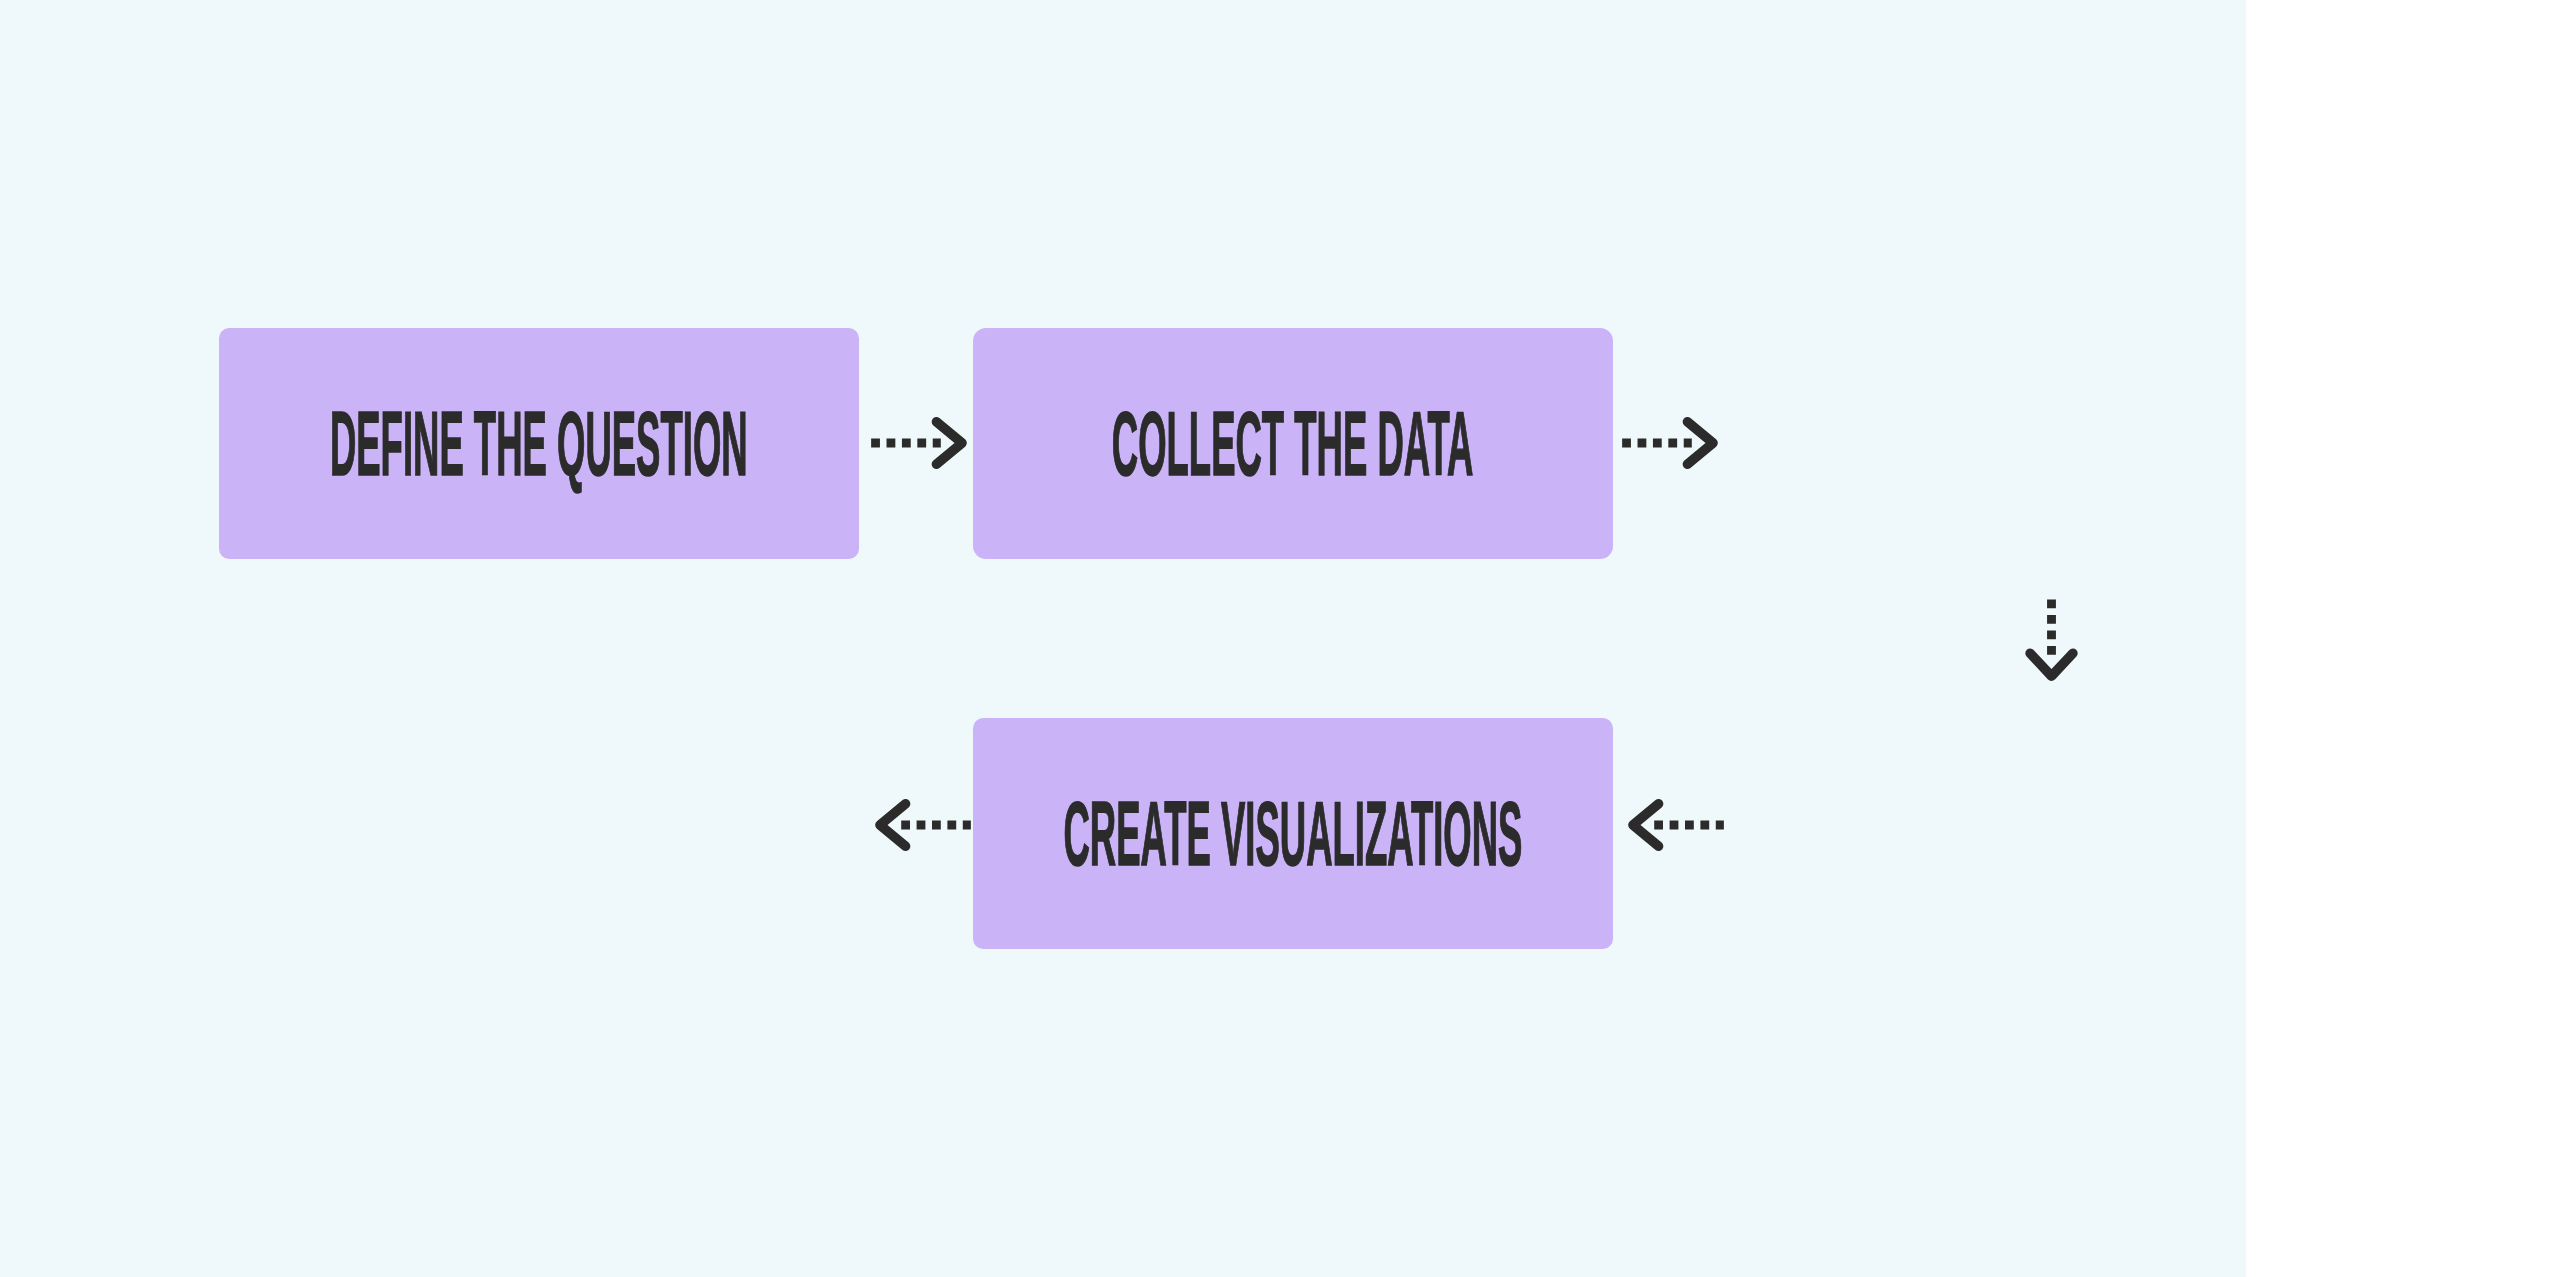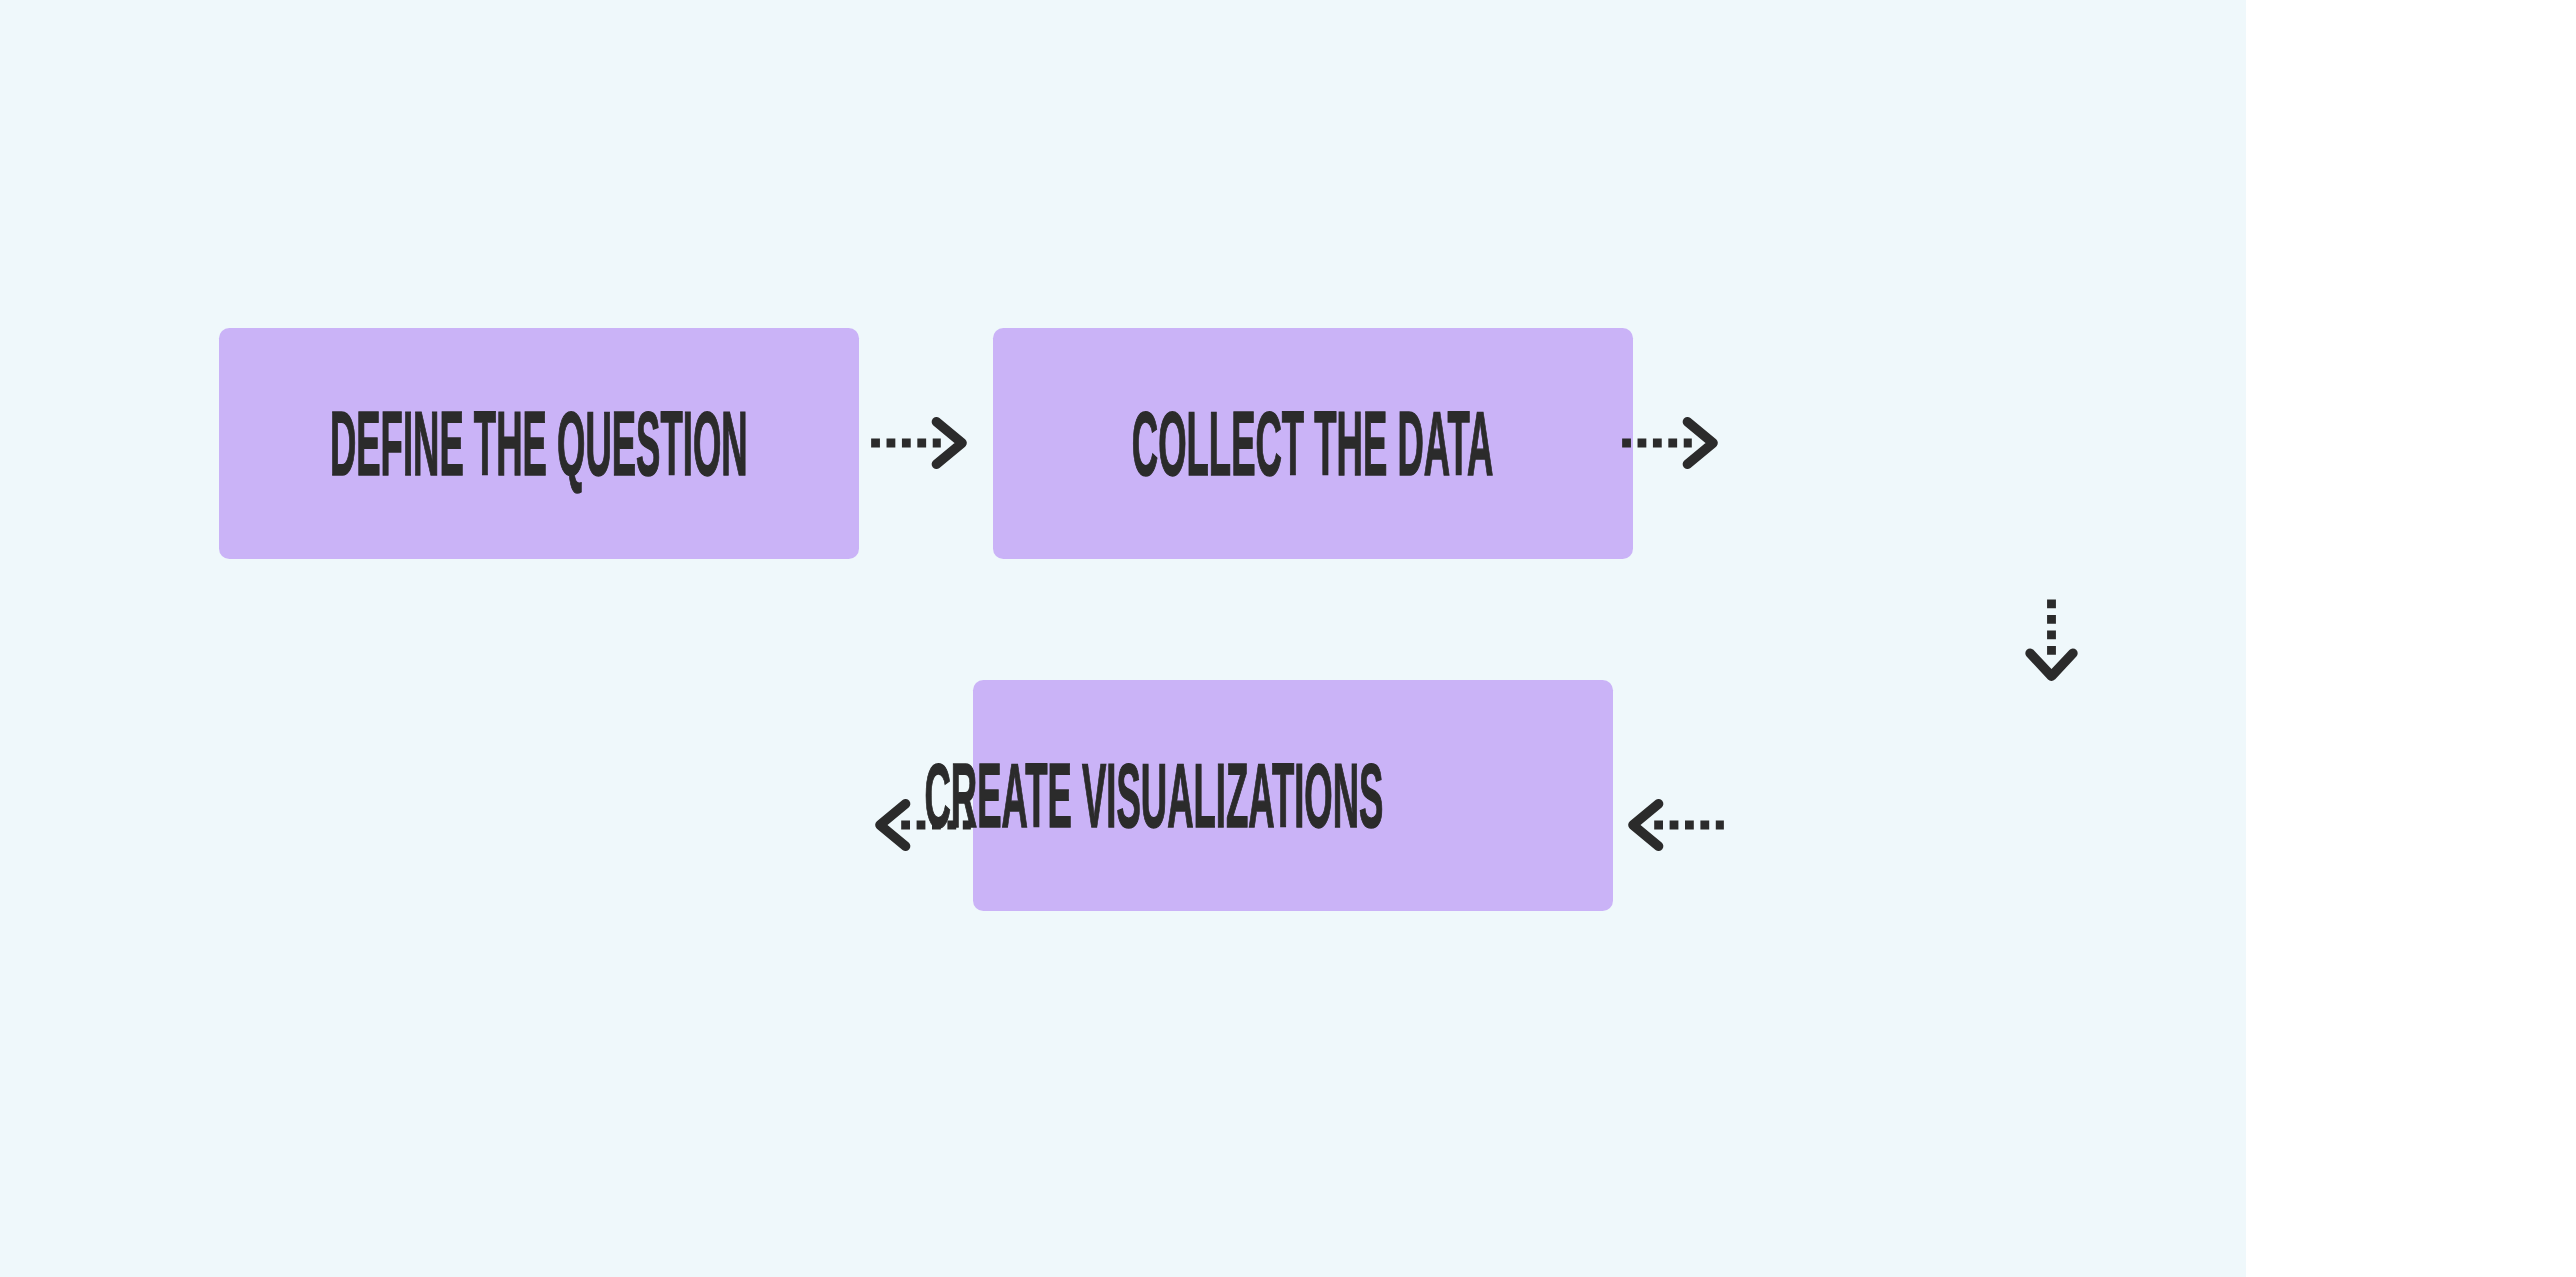--- a/index.html
+++ b/index.html
@@ -35,24 +35,24 @@
     font-weight: 700;
     font-size: 73px;
     letter-spacing: 0em;
     color: var(--text-color, #2b2b2b);
     -webkit-text-stroke: 1.2px var(--text-color, #2b2b2b);
     transform: scale(0.50, 1.24);
     transform-origin: center center;
   }
   
   .pos-r1c1 { left: 219px;  top: 328px; }
-  .pos-r1c2 { left: 993px; top: 328px; }
+  .pos-r1c2 { left: 973px; top: 328px; border-radius: 13px; }
   .pos-r1c3 { left: 1727px; top: 328px; }
   .pos-r2c1 { left: 219px;  top: 718px; }
-  .pos-r2c2 { left: 973px; top: 680px; justify-content: flex-end; }
+  .pos-r2c2 { left: 973px; top: 718px; }
   .pos-r2c3 { left: 1727px; top: 718px; }
 
   .arrow {
     position: absolute;
   }
   .arrow svg line,
   .arrow svg polyline {
     stroke: var(--arrow-color, #2b2b2b);
     fill: none;
   }

